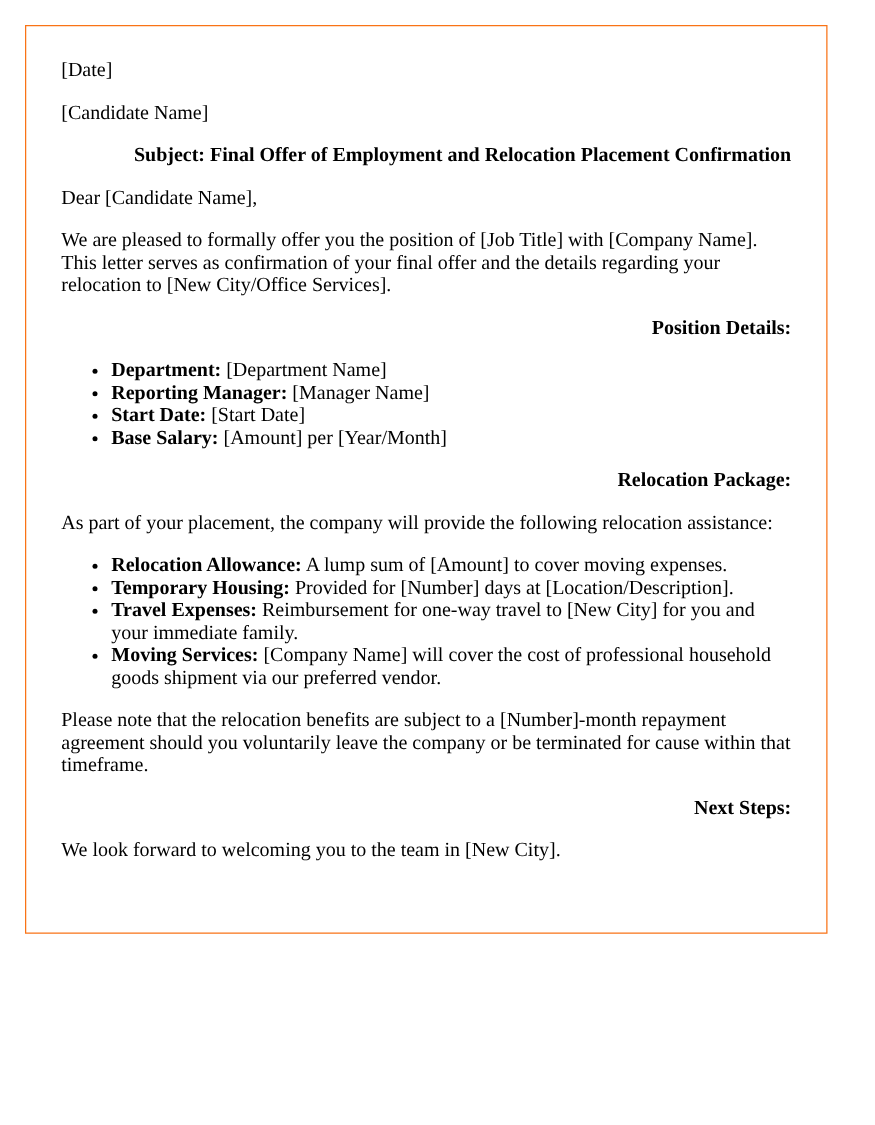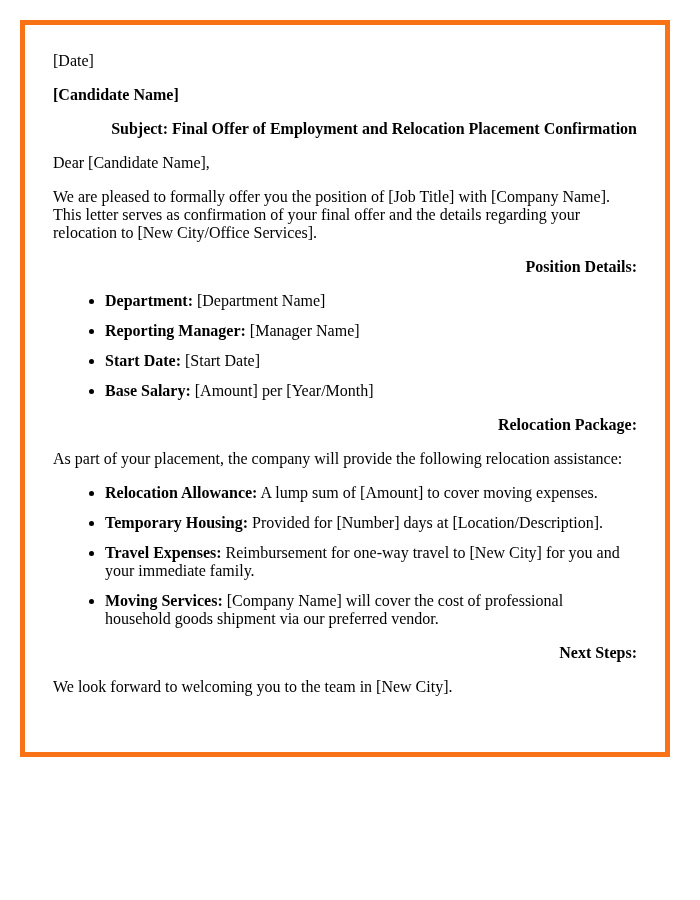--- a/index.html
+++ b/index.html
@@ -18,45 +18,44 @@
       height: 802px;
       overflow: hidden;
       background: #ffffff;
     }
     .letter {
       position: absolute;
       left: 20px;
       top: 20px;
       width: 584px;
       padding: 11px 28px 40px 28px;
-      border: 5px solid #f97316;
+      border: 1px solid #f97316;
       background: #ffffff;
       color: #000000;
       font-family: "Liberation Serif", "DejaVu Serif", serif;
       font-size: 16px;
       line-height: 18px;
     }
     .letter p {
       margin: 16px 0;
     }
     .letter ul {
       margin: 16px 0;
       padding-left: 40px;
       list-style: disc;
     }
     .letter li {
-      margin: 12px;
+      margin: 0;
     }
     .bold {
       font-weight: bold;
       text-align: right;
     }
     .line {
       display: block;
-      font-weight: bold;
     }
   </style>
 </head>
 <body>
 
 <div class="viewport">
   <div class="letter">
 
     <p>[Date]</p>
 
@@ -80,19 +79,20 @@
 
     <p class="bold">Relocation Package:</p>
     <p>As part of your placement, the company will provide the following relocation assistance:</p>
     <ul>
       <li><span class="bold">Relocation Allowance:</span><span> A lump sum of [Amount] to cover moving expenses.</span></li>
       <li><span class="bold">Temporary Housing:</span><span> Provided for [Number] days at [Location/Description].</span></li>
       <li><span class="bold">Travel Expenses:</span><span> Reimbursement for one-way travel to [New City] for you and your immediate family.</span></li>
       <li><span class="bold">Moving Services:</span><span> [Company Name] will cover the cost of professional household goods shipment via our preferred vendor.</span></li>
     </ul>
 
+    <p>Please note that the relocation benefits are subject to a [Number]-month repayment agreement should you voluntarily leave the company or be terminated for cause within that timeframe.</p>
 
     <p class="bold">Next Steps:</p>
 
     <p>We look forward to welcoming you to the team in [New City].</p>
 
   </div>
 </div>
 
 </body></html>

